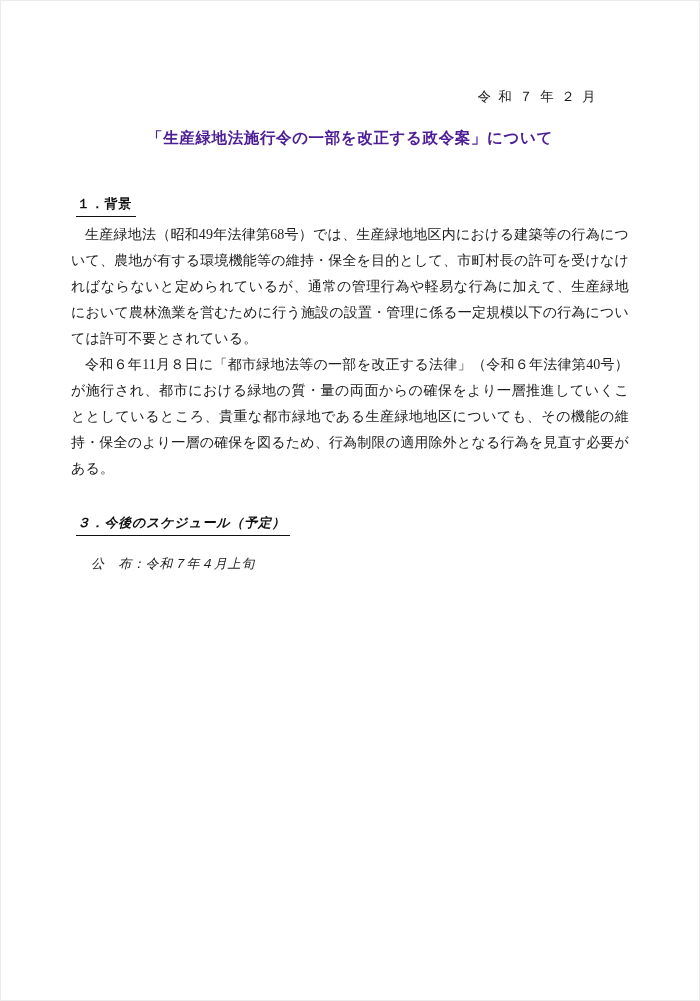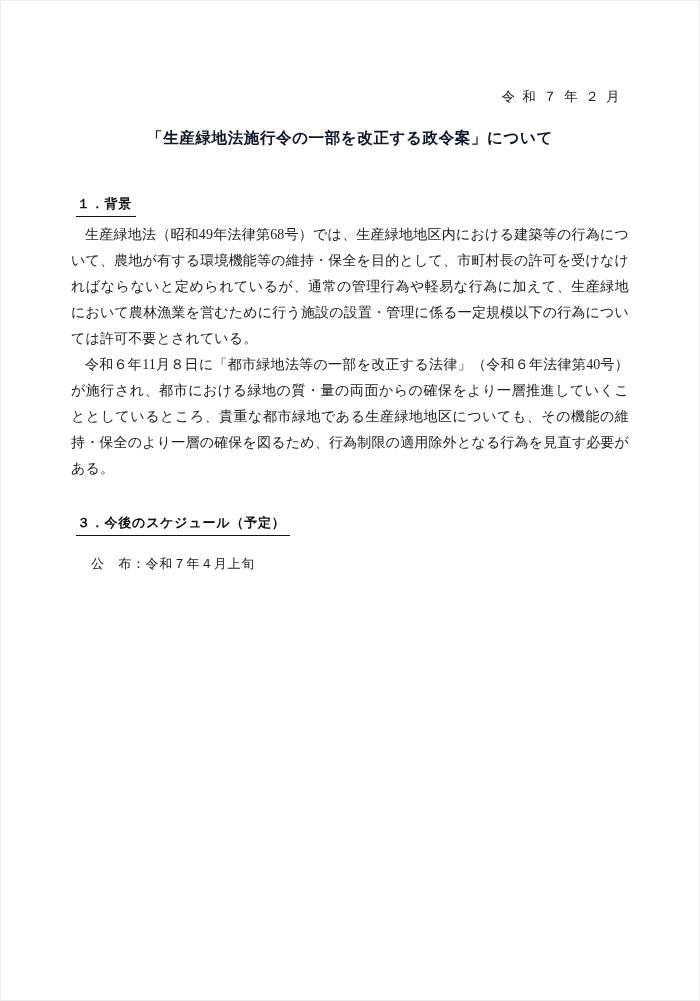--- a/index.html
+++ b/index.html
@@ -14,49 +14,49 @@
     margin: 0 auto;
     background: #ffffff;
     border: 1px solid #ececec;
     box-sizing: border-box;
     font-family: "Liberation Serif", serif;
     color: #1c1c1c;
     overflow: hidden;
   }
   .doc-header {
     margin-top: 84px;
-    padding-right: 72px;
+    padding-right: 96px;
     text-align: right;
     font-size: 13.5px;
   }
   .date-line {
     line-height: 24px;
     letter-spacing: 0.55em;
   }
   .org-line {
     line-height: 24px;
     letter-spacing: 0.16em;
   }
   .doc-title {
     margin: 18px 0 0 0;
     text-align: center;
     font-family: "Liberation Sans", sans-serif;
     font-weight: 700;
     font-size: 15.5px;
     line-height: 22px;
     letter-spacing: 0.04em;
-    color: #0f172a;
+    color: #4c1d95;
   }
   .content {
     padding: 0 70px;
   }
   .section { margin: 0; }
   .sec-1 { margin-top: 40px; }
   .sec-2 { margin-top: 16px; }
-  .sec-3 { margin-top: 26px; }
+  .sec-3 { margin-top: 26px; font-style: italic; }
   .section-heading {
     display: inline-block;
     margin: 5px;
     font-family: "Liberation Sans", sans-serif;
     font-weight: 700;
     font-size: 13px;
     line-height: 20px;
     color: #111111;
     border-bottom: 1.5px solid #111111;
     padding: 0 4px 2px 1px;

